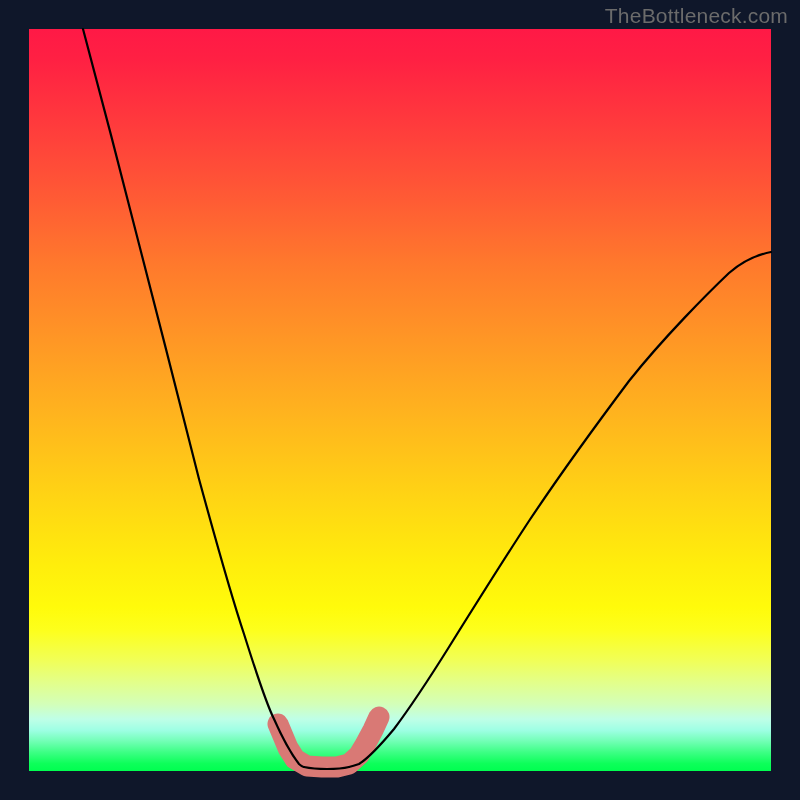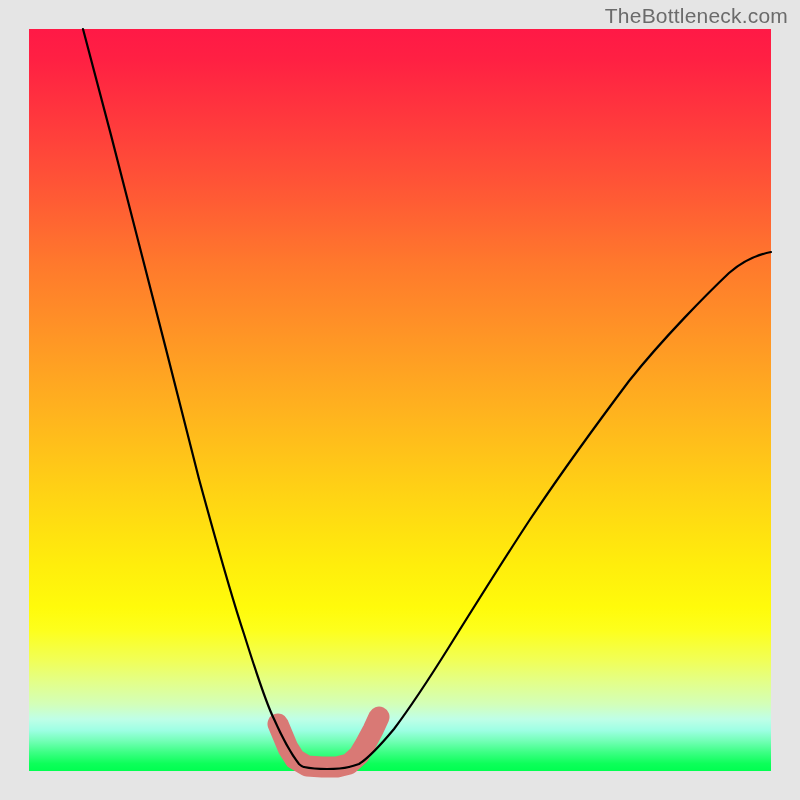--- a/index.html
+++ b/index.html
@@ -8,21 +8,21 @@
     width: 800px;
     height: 800px;
     overflow: hidden;
     background: #000;
     font-family: Arial, Helvetica, sans-serif;
   }
   .outer {
     position: relative;
     width: 800px;
     height: 800px;
-    background: #e5e5e5;
+    background: #0f172a;
   }
   .plot-area {
     position: absolute;
     left: 29px;
     top: 29px;
     width: 742px;
     height: 742px;
     background: linear-gradient(
       to bottom,
       #ff1946 0%,

